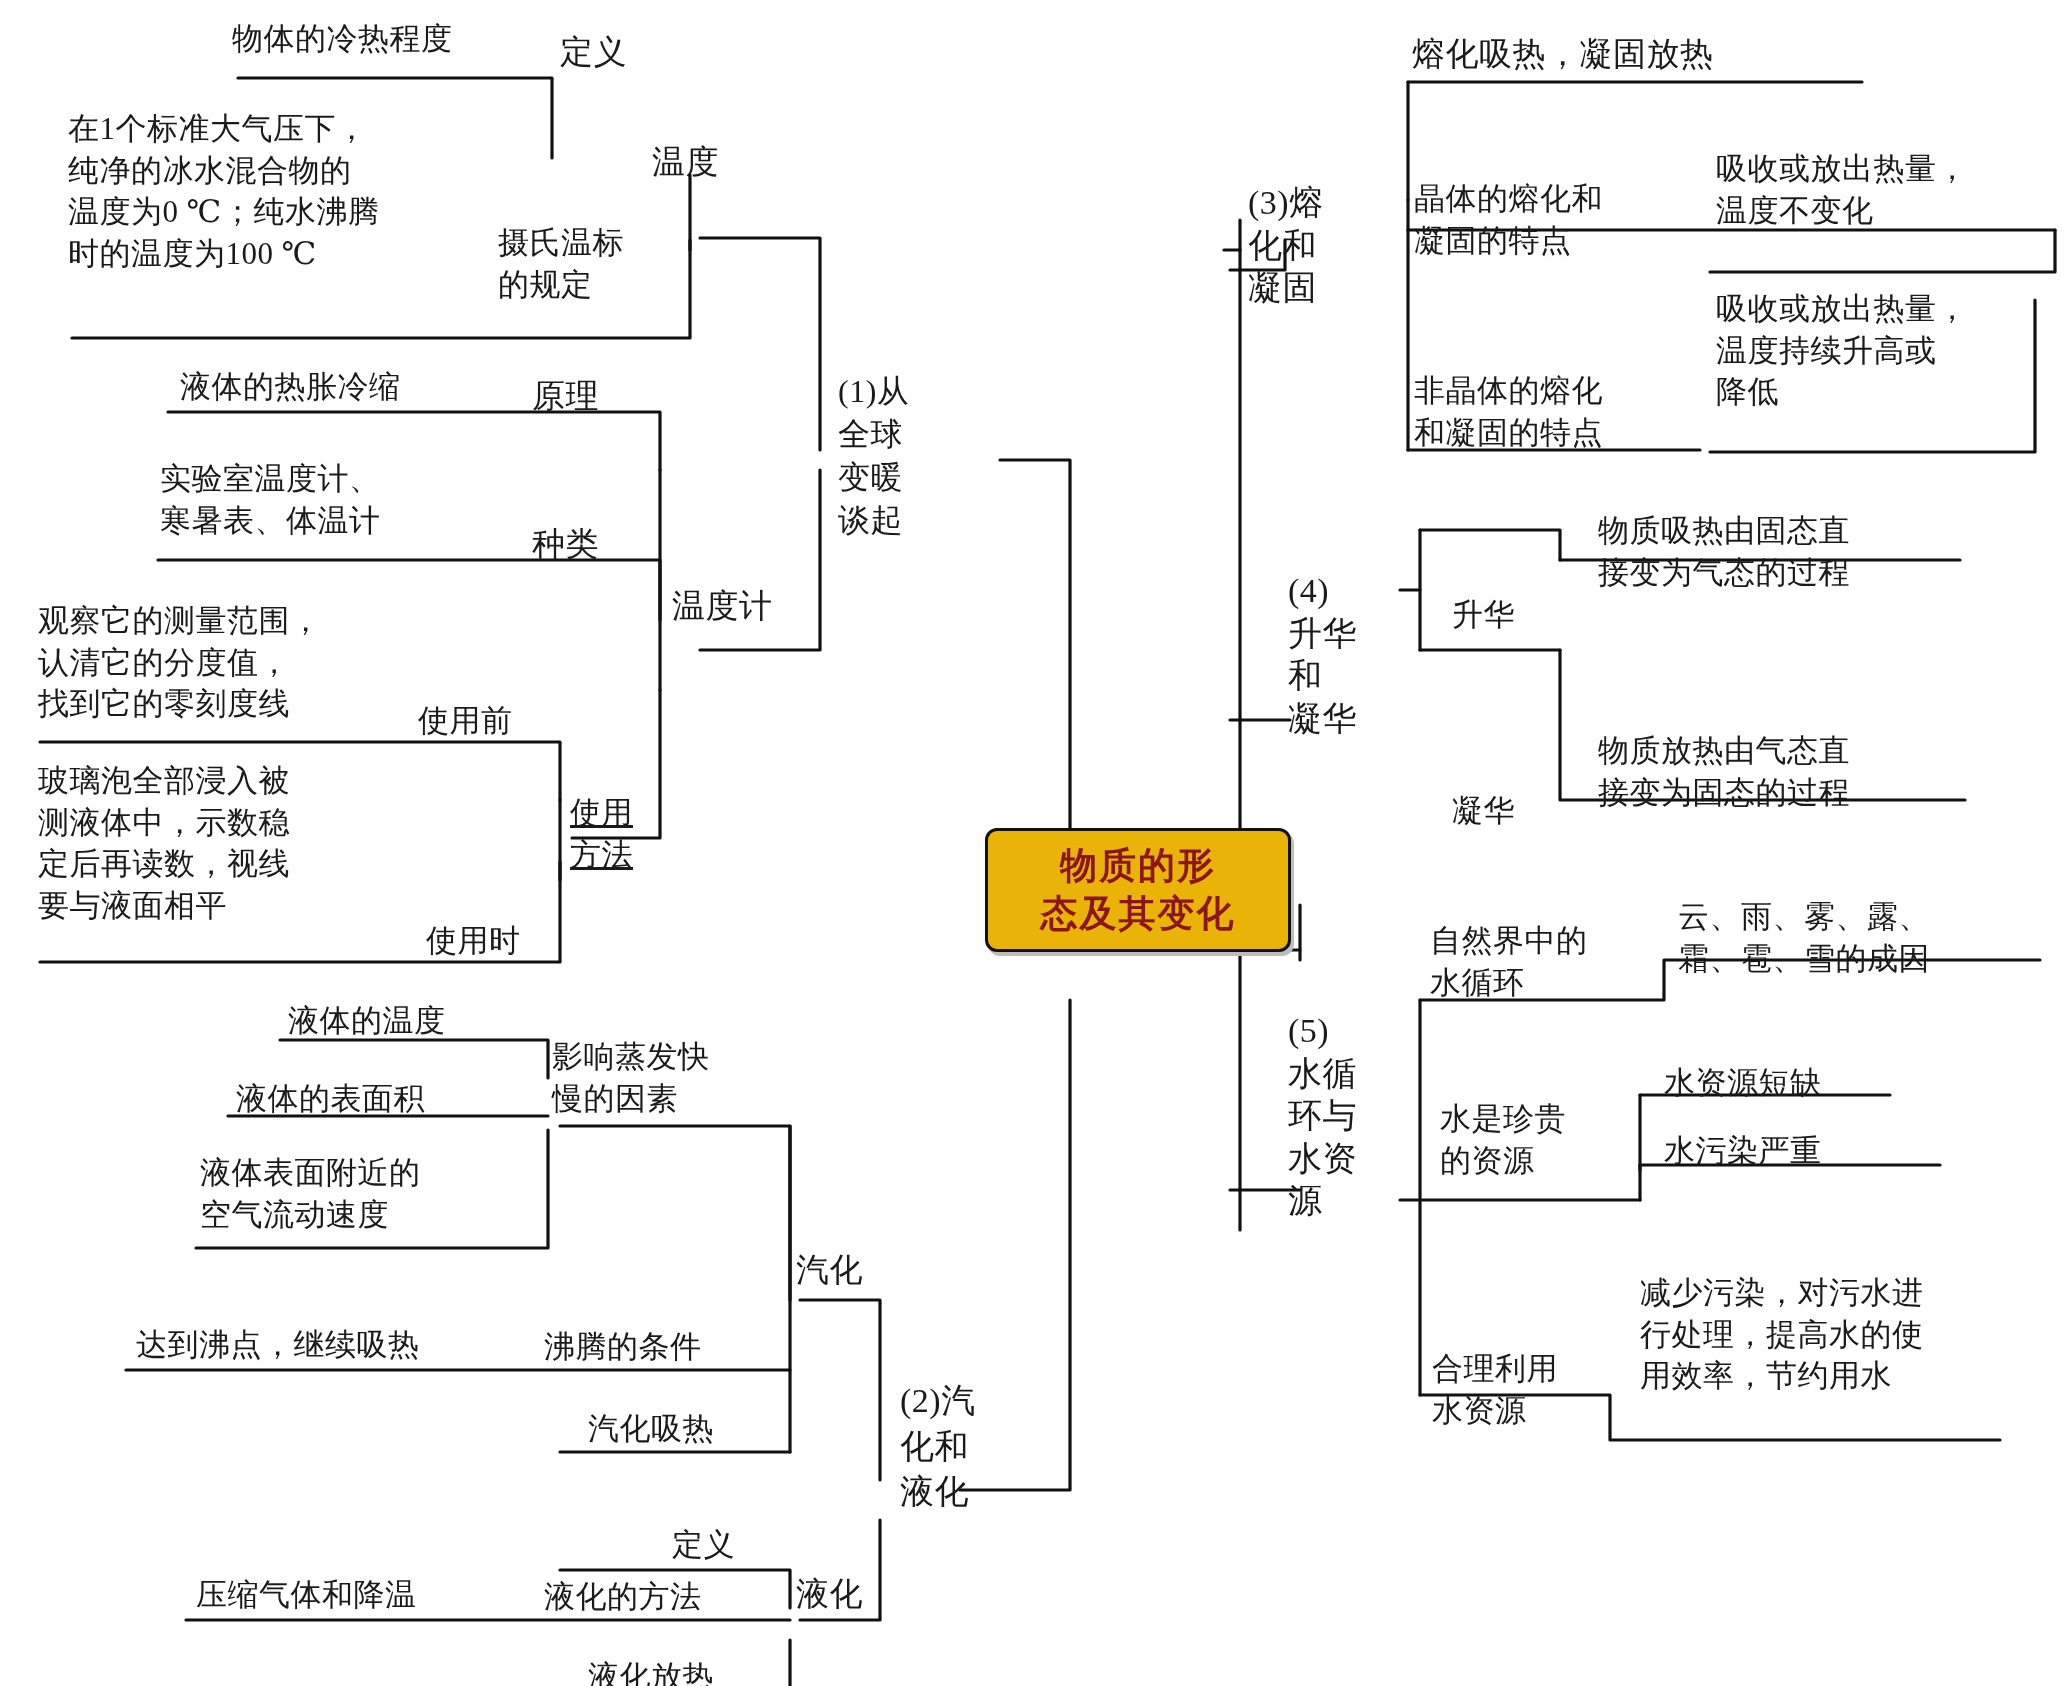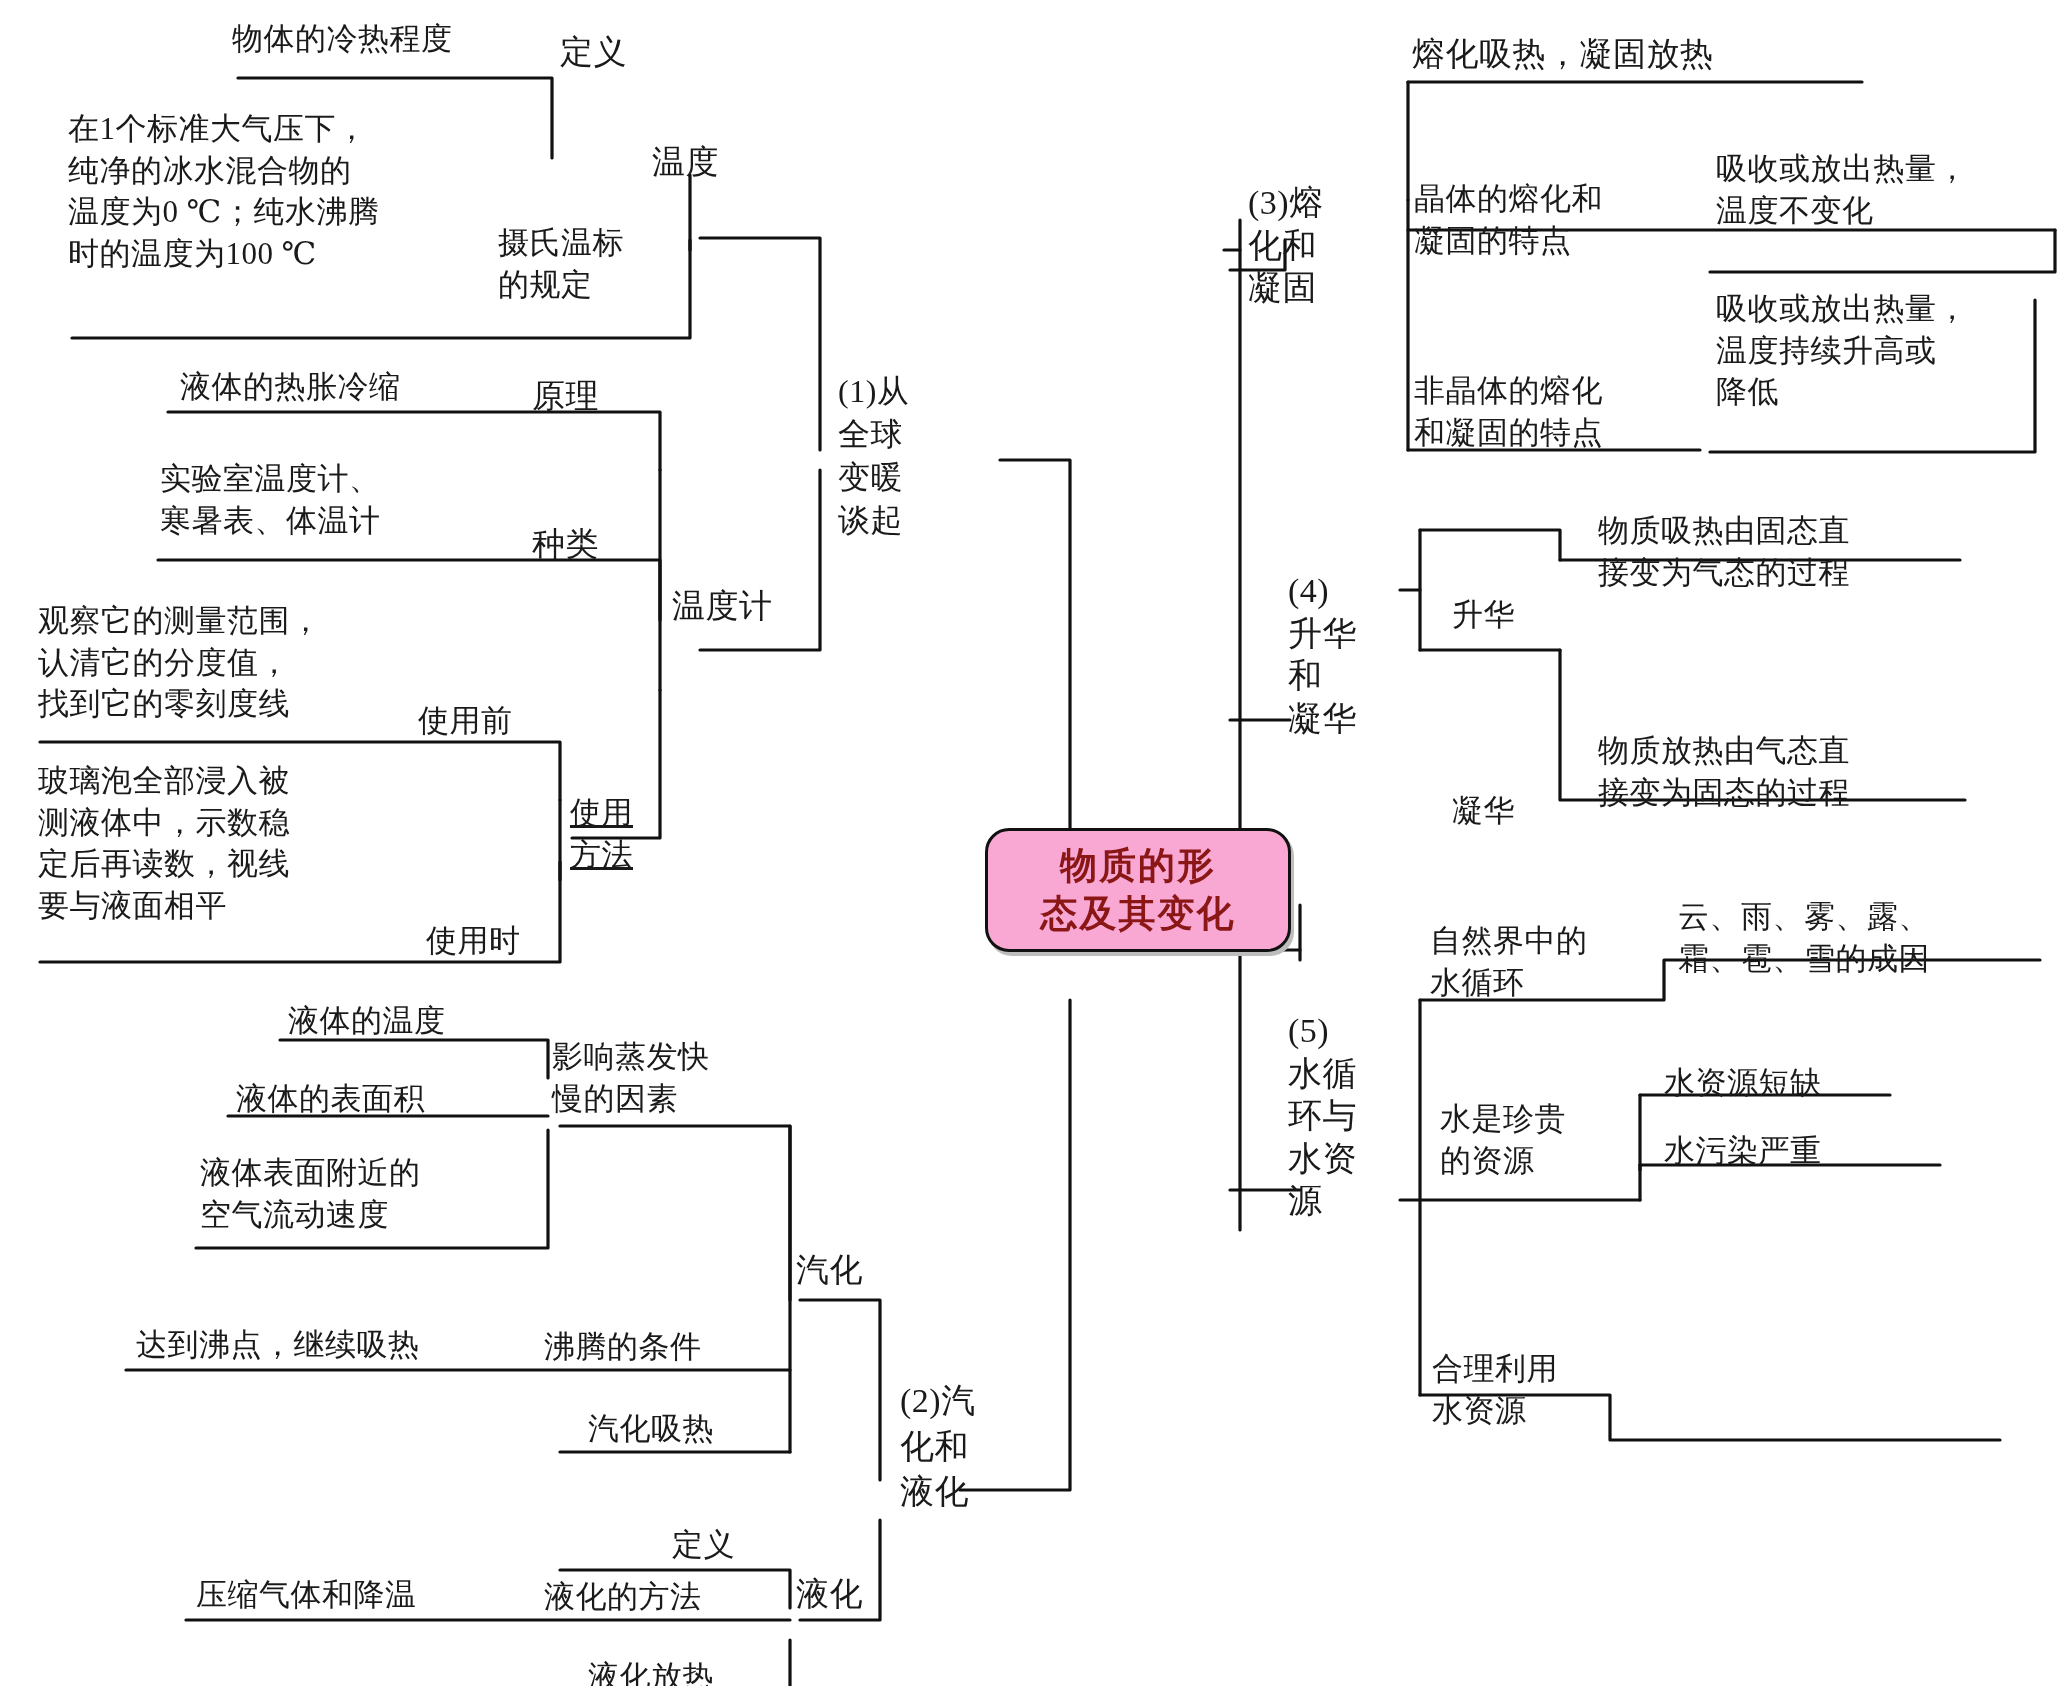--- a/index.html
+++ b/index.html
@@ -37,22 +37,22 @@
     position: absolute;
     white-space: pre-line;
     line-height: 1.34;
     letter-spacing: 0.5px;
   }
   .t30 { font-size: 31px; }
   .t32 { font-size: 33px; }
   .center-node {
     position: absolute;
     border: 3px solid #111111;
-    border-radius: 24px;
-    background: #f9a8d4;
+    border-radius: 12px;
+    background: #eab308;
     box-shadow: 3px 4px 0 #bdbdbd;
     display: flex;
     align-items: center;
     justify-content: center;
     text-align: center;
     font-weight: bold;
     font-size: 37px;
     line-height: 1.3;
     color: #8a1616;
     letter-spacing: 2px;
@@ -269,14 +269,17 @@
   <div class="node t30" style="left:1678px; top:896px;">云、雨、雾、露、
 霜、雹、雪的成因</div>
 
   <div class="node t30" style="left:1440px; top:1098px;">水是珍贵
 的资源</div>
   <div class="node t30" style="left:1664px; top:1062px;">水资源短缺</div>
   <div class="node t30" style="left:1664px; top:1130px;">水污染严重</div>
 
   <div class="node t30" style="left:1432px; top:1348px;">合理利用
 水资源</div>
+  <div class="node t30" style="left:1640px; top:1272px;">减少污染，对污水进
+行处理，提高水的使
+用效率，节约用水</div>
 
 </div>
 
 </body></html>

